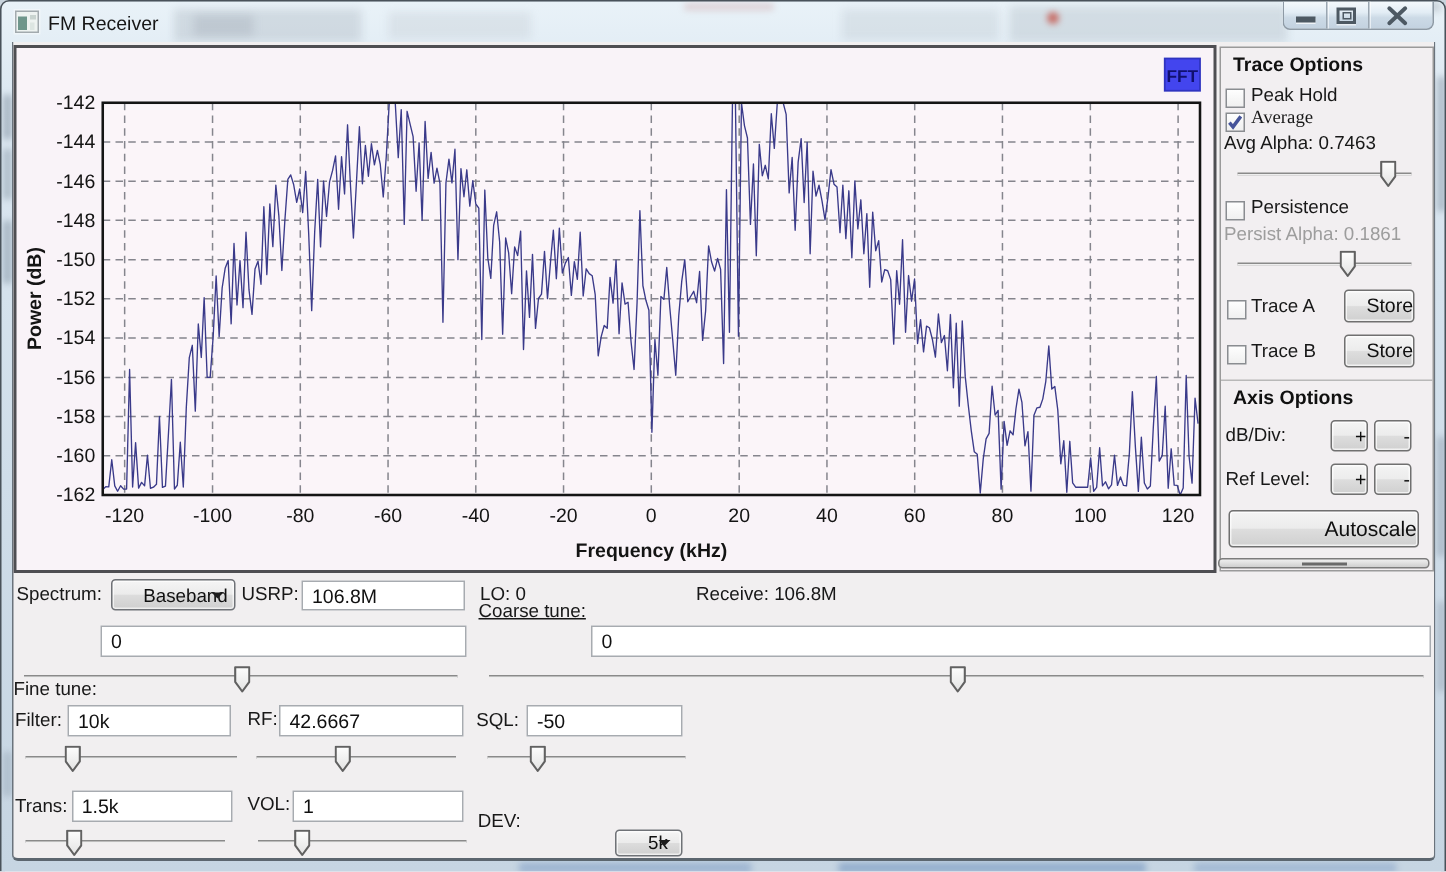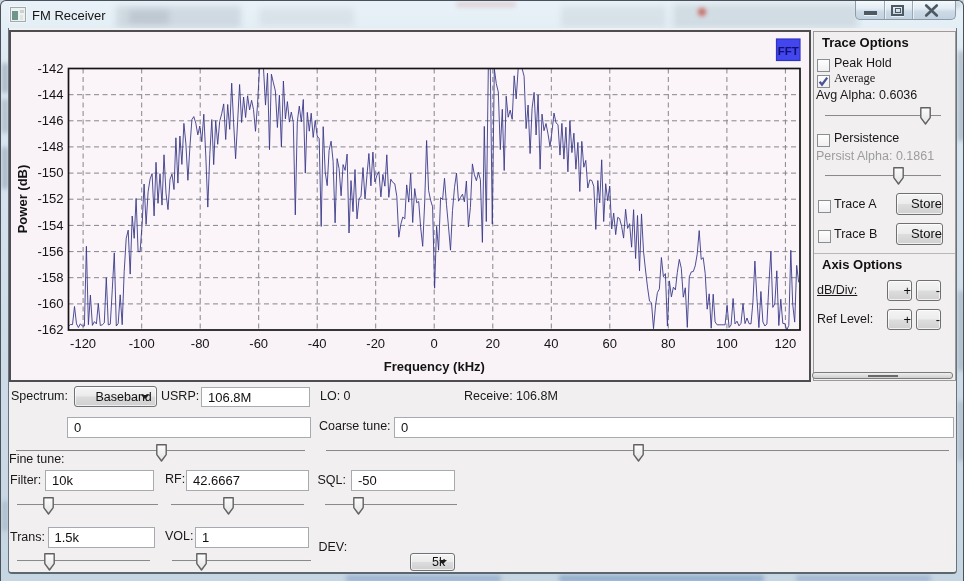--- a/index.html
+++ b/index.html
@@ -136,21 +136,21 @@
 <div class="gbox" style="left:804px;top:3px;width:143px;height:350px"></div>
 <div class="hdr" style="left:813px;top:7px">Trace Options</div>
 <div class="chk" style="left:808px;top:31px"></div>
 <div class="lbl" style="left:825px;top:27.700000000000003px;">Peak Hold</div>
 <div class="chk" style="left:808px;top:46.5px">
         <svg width="13" height="13" viewBox="0 0 13 13" style="position:absolute;left:-1px;top:-1px">
           <path d="M2.6,6.8 L5.0,9.6 L10.2,2.6" fill="none" stroke="#46549a" stroke-width="2.3"></path>
         </svg>
       </div>
 <div class="lbl" style="left:825px;top:43.3px;font-family:Liberation Serif, serif;">Average</div>
-<div class="lbl" style="left:807px;top:60px;">Avg Alpha: 0.6036</div>
+<div class="lbl" style="left:807px;top:60px;">Avg Alpha: 0.7463</div>
 <div class="trk" style="left:815.5px;top:86.5px;width:116.5px"></div>
 <svg style="position:absolute;left:911.3px;top:78.7px" width="11" height="18" viewBox="0 0 11 18">
         <defs>
           <linearGradient id="hg91687" x1="0" y1="0" x2="0" y2="1">
             <stop offset="0" stop-color="#fdfdfd"></stop>
             <stop offset="0.5" stop-color="#f0f0f0"></stop>
             <stop offset="1" stop-color="#e2e2e2"></stop>
           </linearGradient>
         </defs>
         <path d="M0.8,0.8 H10.2 V10.6 L5.5,17.0 L0.8,10.6 Z" fill="url(#hg91687)" stroke="#616161" stroke-width="1.4" stroke-linejoin="round"></path>
@@ -170,39 +170,40 @@
         <path d="M0.8,0.8 H10.2 V10.6 L5.5,17.0 L0.8,10.6 Z" fill="url(#hg889148)" stroke="#616161" stroke-width="1.4" stroke-linejoin="round"></path>
       </svg>
 <div class="chk" style="left:808.5px;top:172px"></div>
 <div class="lbl" style="left:825px;top:169.3px;">Trace A</div>
 <div class="btn" style="left:887px;top:165px;width:47px;height:22px;line-height:20px;font-size:13px">Store</div>
 <div class="chk" style="left:808.5px;top:201.5px"></div>
 <div class="lbl" style="left:825px;top:198.5px;">Trace B</div>
 <div class="btn" style="left:887px;top:195px;width:47px;height:22px;line-height:20px;font-size:13px">Store</div>
 <div style="position:absolute;left:805px;top:225px;width:141px;height:1px;background:#b8b8b8"></div>
 <div class="hdr" style="left:813px;top:229px">Axis Options</div>
-<div class="lbl" style="left:808px;top:254.5px;text-decoration:underline;">dB/Div:</div>
+<div class="lbl" style="left:808px;top:254.5px;">dB/Div:</div>
 <div class="btn" style="left:878px;top:252px;width:25px;height:21px;line-height:19px;font-size:13px">+</div>
 <div class="btn" style="left:907px;top:252px;width:25px;height:21px;line-height:19px;font-size:13px">-</div>
 <div class="lbl" style="left:808px;top:283.5px;">Ref Level:</div>
 <div class="btn" style="left:878px;top:281px;width:25px;height:21px;line-height:19px;font-size:13px">+</div>
 <div class="btn" style="left:907px;top:281px;width:25px;height:21px;line-height:19px;font-size:13px">-</div>
+<div class="btn" style="left:809.5px;top:312px;width:127px;height:25px;line-height:23px;font-size:14px">Autoscale</div>
 <div style="position:absolute;left:803px;top:343.5px;width:141px;height:7px;border:1px solid #7c7c7c;
 border-radius:3px;background:linear-gradient(180deg,#efefef,#cfcfcf)">
 <div style="position:absolute;left:55px;top:2px;width:30px;height:2.5px;background:#444;opacity:.75;filter:blur(.4px)"></div>
       </div>
 <div class="lbl" style="left:2px;top:360.5px;">Spectrum:</div>
 <div class="combo" style="left:64.5px;top:358px;width:83px;height:21px;line-height:20px">Baseband<span class="arr"></span></div>
 <div class="lbl" style="left:152px;top:360.5px;">USRP:</div>
 <div class="field" style="left:192px;top:359px;width:109px;height:20px;line-height:19px">106.8M</div>
 <div class="lbl" style="left:311px;top:360.5px;">LO: 0</div>
 <div class="lbl" style="left:455px;top:360.5px;">Receive: 106.8M</div>
 <div class="lbl" style="left:0px;top:391px;margin-top:33px;">Fine tune:</div>
 <div class="field" style="left:58px;top:389px;width:244px;height:21px;line-height:20px">0</div>
-<div class="lbl" style="left:310px;top:391px;">Coarse tune:</div>
+<div class="lbl" style="left:310px;top:372px;text-decoration:underline;">Coarse tune:</div>
 <div class="field" style="left:385px;top:389px;width:560px;height:21px;line-height:20px">0</div>
 <div class="trk" style="left:7px;top:422px;width:289px"></div>
 <svg style="position:absolute;left:146.5px;top:415.5px" width="11" height="18" viewBox="0 0 11 18">
         <defs>
           <linearGradient id="hg152424" x1="0" y1="0" x2="0" y2="1">
             <stop offset="0" stop-color="#fdfdfd"></stop>
             <stop offset="0.5" stop-color="#f0f0f0"></stop>
             <stop offset="1" stop-color="#e2e2e2"></stop>
           </linearGradient>
         </defs>

